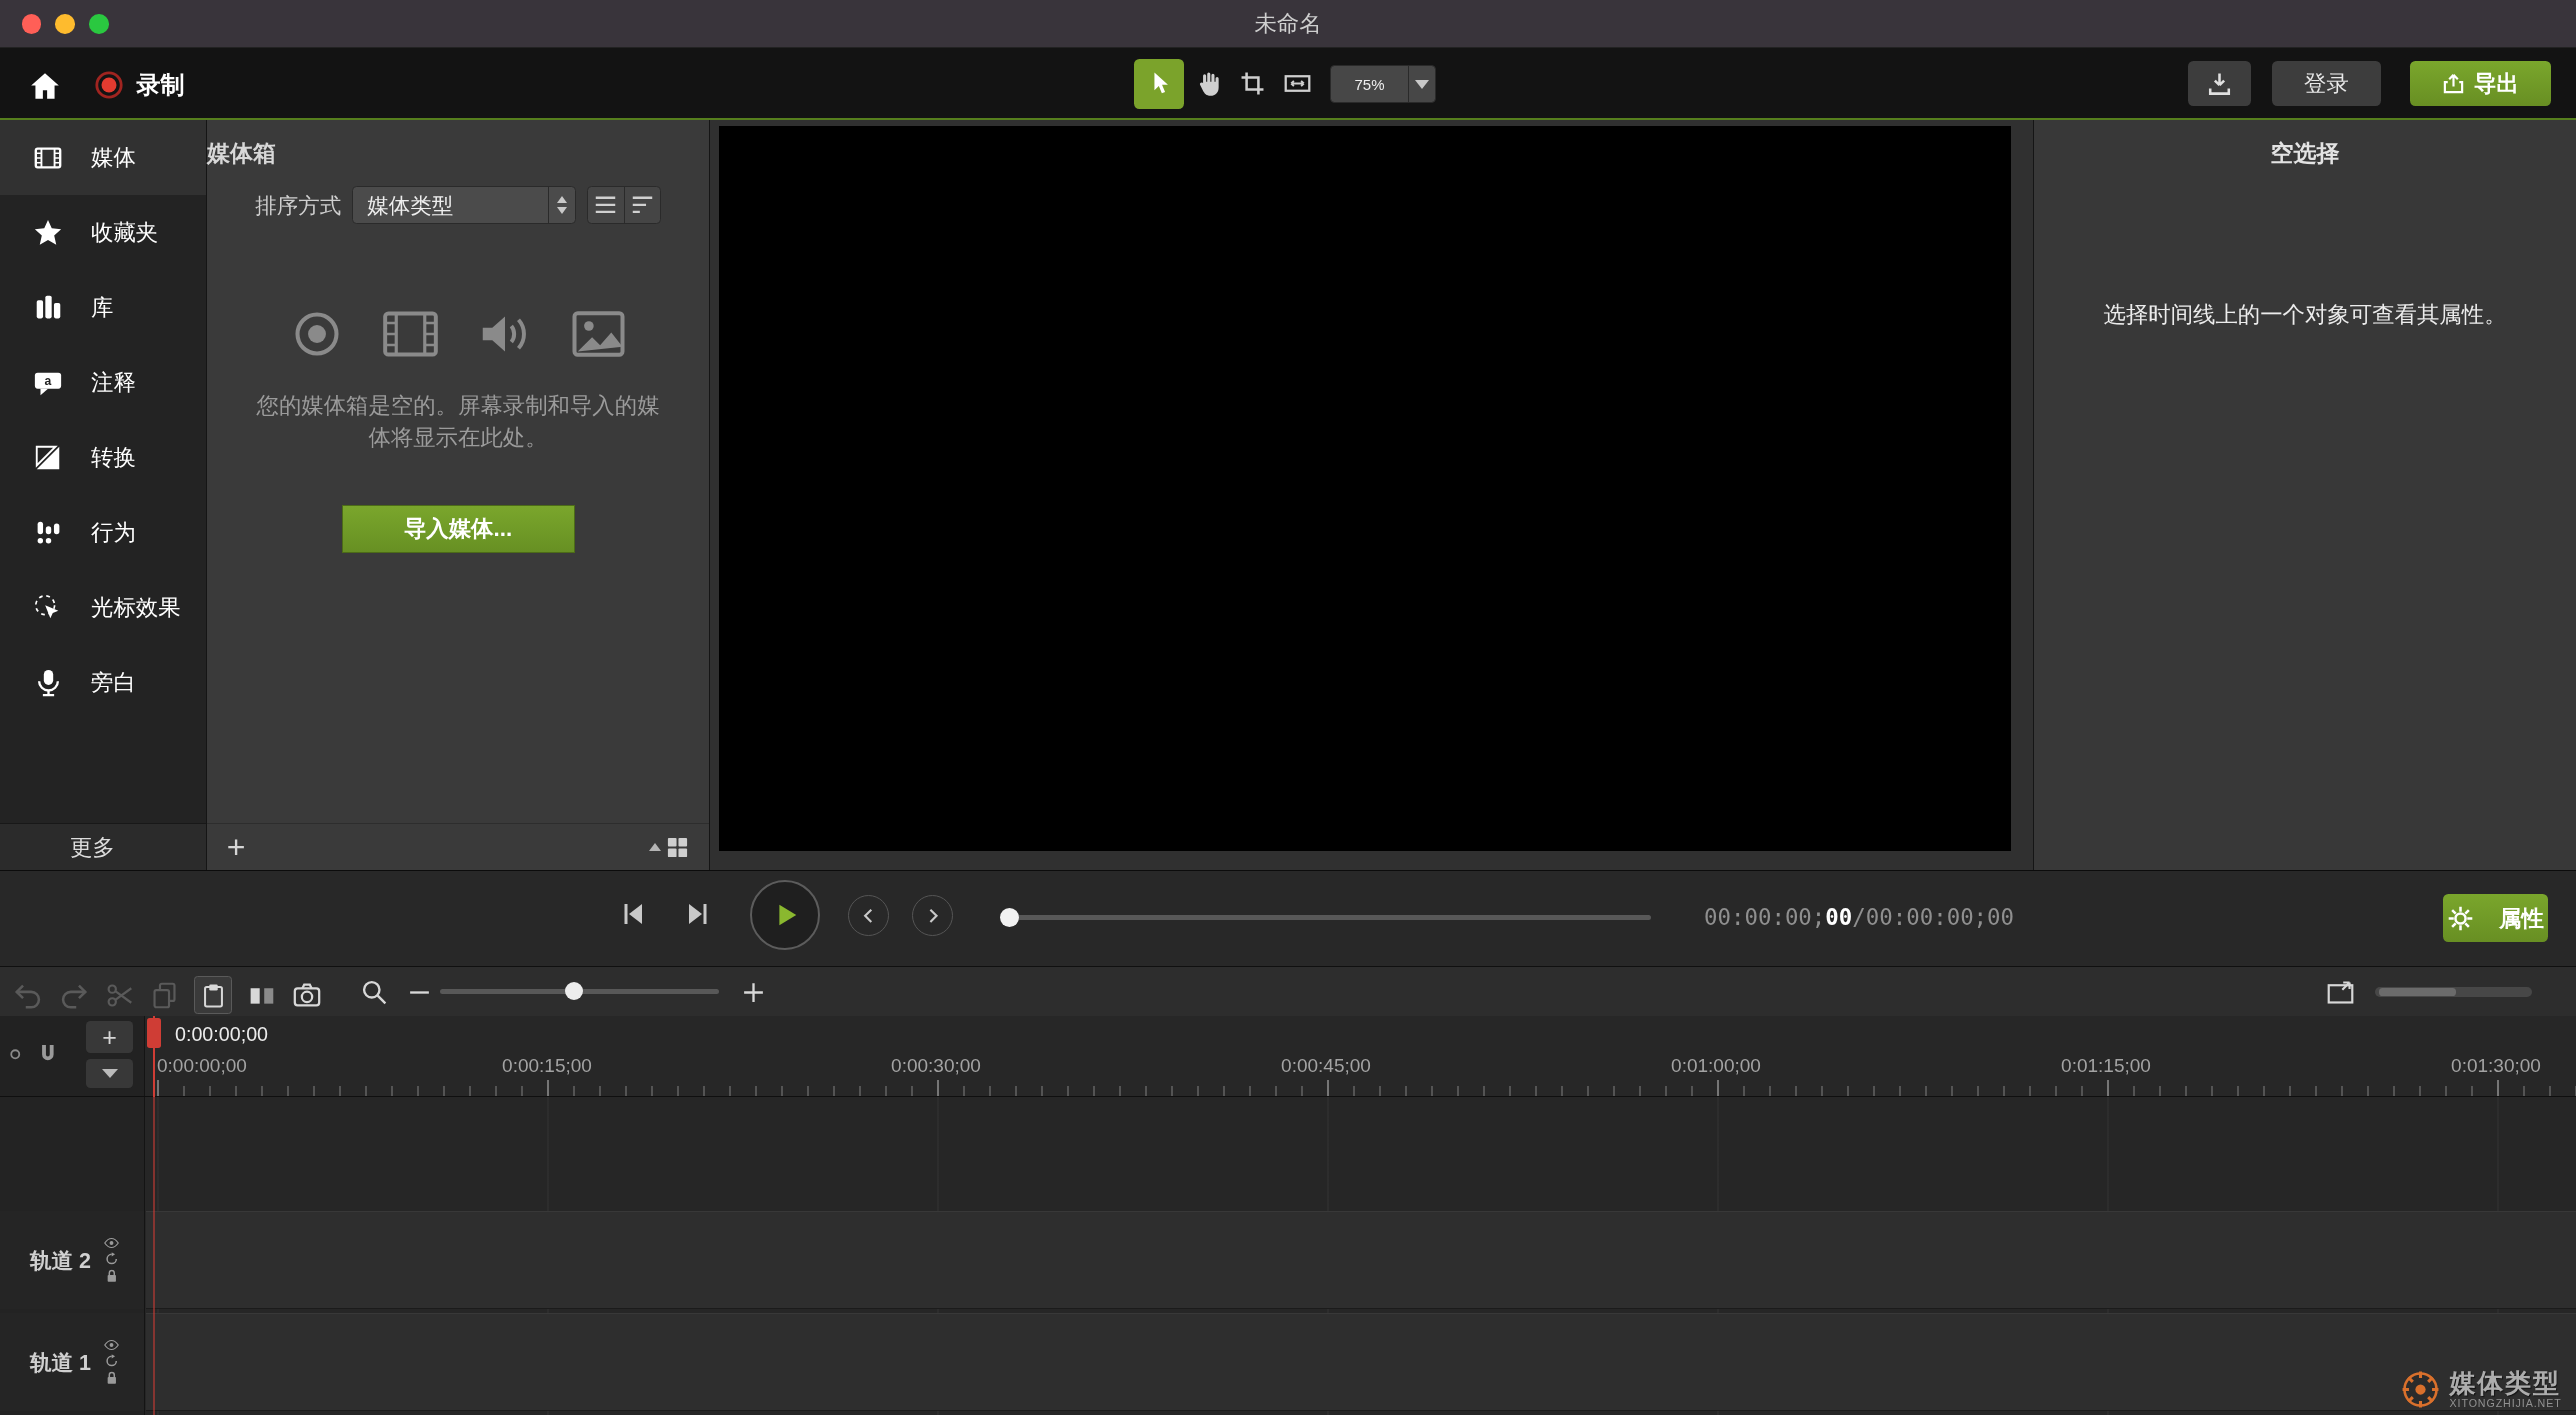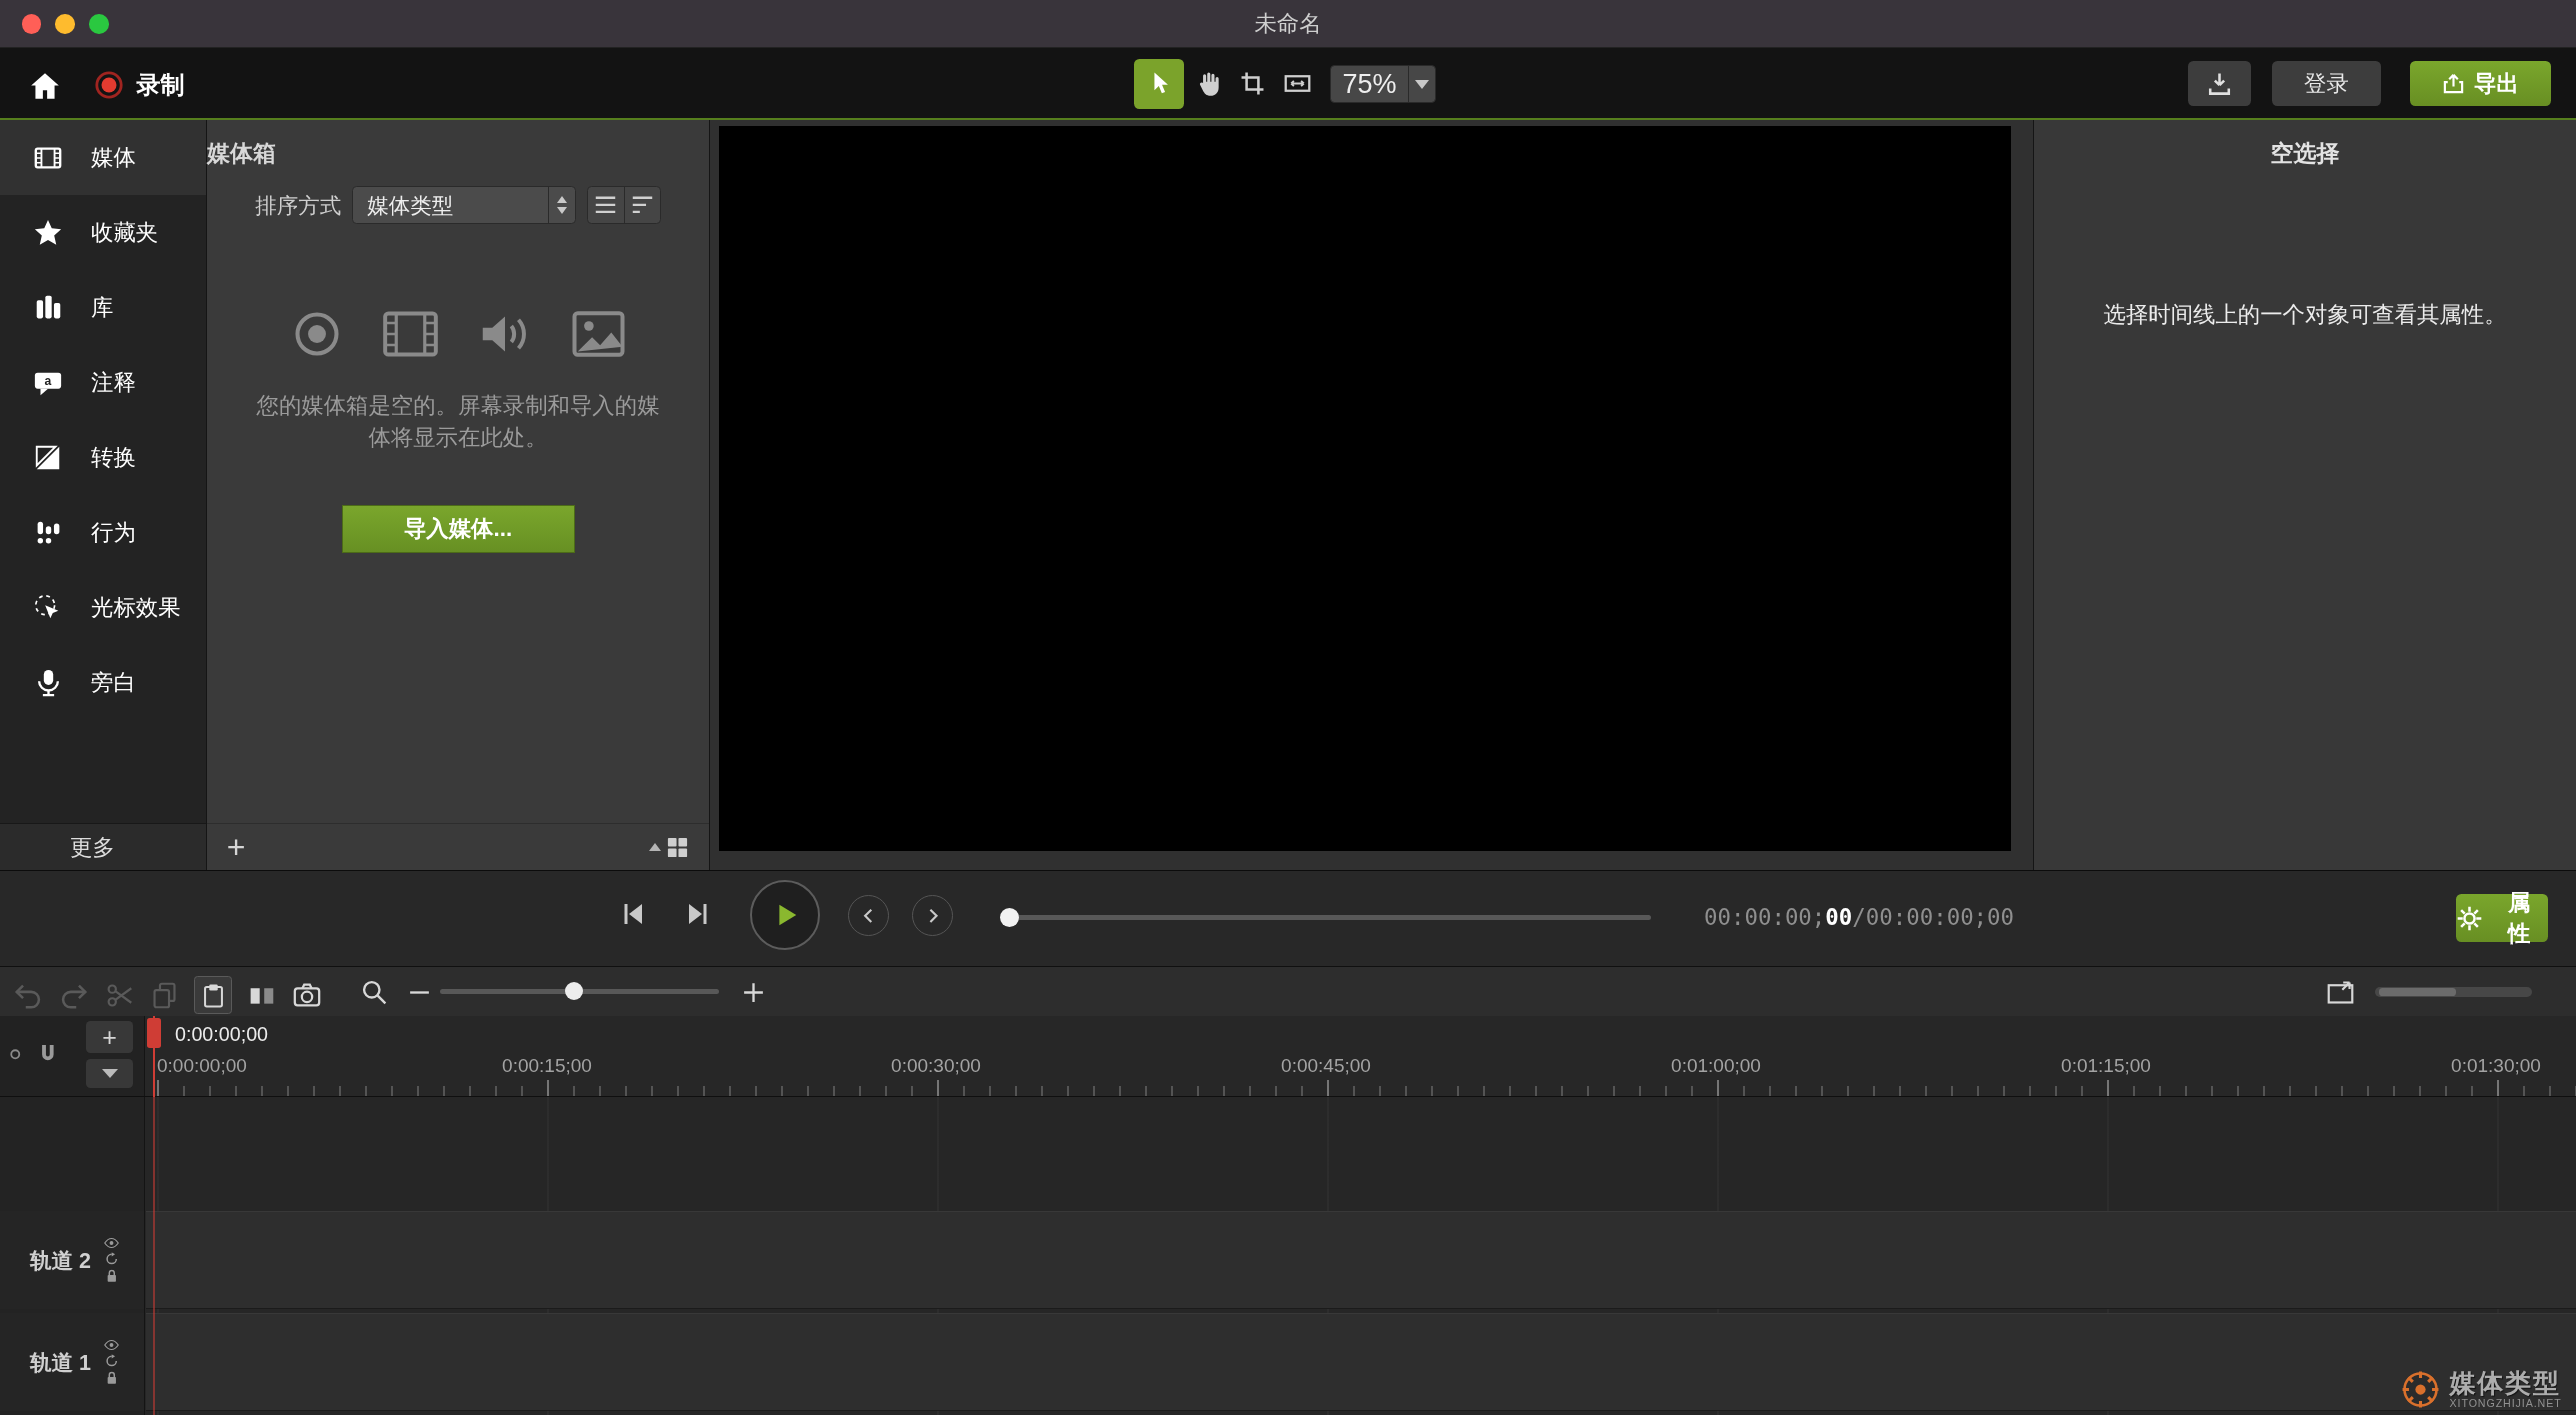--- a/index.html
+++ b/index.html
@@ -18,21 +18,21 @@
   
   #toolbar{position:absolute;top:48px;left:0;width:2576px;height:72px;background:#131313;
     border-bottom:2.7px solid #567f1d}
   .tbtn{position:absolute;border-radius:5.4px;display:flex;align-items:center;justify-content:center;cursor:default}
   .graybtn{background:#3d3d3d;color:#e8e8e8;font-size:22.4px}
   .greenbtn{background:linear-gradient(#7aa62c,#688f23);color:#fff;font-size:22.4px;font-weight:bold}
   .toolbox{width:41px;height:41px;display:flex;align-items:center;justify-content:center;border-radius:5.4px}
   .toolbox.sel{background:#7ba32b}
   #zoom-select{position:absolute;left:1330px;top:17px;width:106px;height:38px;background:#474747;
     border:0.9px solid #2a2a2a;border-radius:4.5px;display:flex;align-items:center}
-  #zoom-select .zval{flex:1;text-align:center;font-size:27px;color:#eee}
+  #zoom-select .zval{flex:1;text-align:center;font-size:15px;color:#eee}
   #zoom-select .zarrow{width:27px;height:100%;border-left:0.9px solid #2a2a2a;display:flex;align-items:center;justify-content:center}
   .tri-down{width:0;height:0;border-left:7.2px solid transparent;border-right:7.2px solid transparent;border-top:9px solid #c9c9c9}
 
   
   #main{position:absolute;top:120px;left:0;width:2576px;height:750px;display:flex}
   #sidebar{width:206px;background:#232323;position:relative;flex:none}
   .side-item{height:75px;display:flex;align-items:center;padding-left:30px;gap:25px;color:#fff;font-size:22.4px}
   .side-item.sel{background:#313131}
   .side-icon{width:36px;display:flex;justify-content:center}
   #side-more{position:absolute;bottom:0;left:0;width:100%;height:47px;background:#2b2b2b;
@@ -69,21 +69,21 @@
   
   #playback{position:absolute;top:870px;left:0;width:2576px;height:96px;background:#282828;border-top:0.9px solid #0c0c0c}
   #play-btn{position:absolute;left:750px;top:9px;width:70px;height:70px;border-radius:50%;
     border:2.7px solid #5c5c5c;background:#1f1f1f;display:flex;align-items:center;justify-content:center}
   .jumpbtn{position:absolute;top:24px;width:41px;height:41px;border-radius:50%;border:1.8px solid #555;
     display:flex;align-items:center;justify-content:center}
   #scrubber{position:absolute;left:1002px;top:44px;width:649px;height:4.5px;background:#585858;border-radius:2.7px}
   #scrub-knob{position:absolute;left:-1.8px;top:-7.2px;width:19px;height:19px;border-radius:50%;background:#f2f2f2}
   #pb-time{position:absolute;left:1704px;top:33px;font-family:"DejaVu Sans Mono",monospace;font-size:22.4px;color:#8f8f8f}
   #pb-time .cur-frames{color:#fff;font-weight:bold}
-  #props-btn{position:absolute;right:28px;top:23px;width:92px;height:48px;gap:25px}
+  #props-btn{position:absolute;right:28px;top:23px;width:105px;height:48px;gap:25px}
 
   
   #tl-toolbar{position:absolute;top:966px;left:0;width:2576px;height:50px;background:#2d2d2d;border-top:0.9px solid #101010}
   #tl-icons{position:absolute;left:12.5px;top:9px;display:flex;align-items:center;gap:13.4px}
   .tlicon{width:32px;height:32px;display:flex;align-items:center;justify-content:center;color:#d8d8d8}
   .tlicon.dis{color:#5a5a5a}
   .tlicon.boxed{border:0.9px solid #5a5a5a;border-radius:3.6px;background:#3a3a3a;width:38px;height:38px}
   #zoom-slider{position:absolute;left:440px;top:22.4px;width:279px;height:4.5px;background:#585858;border-radius:2.7px}
   #zoom-knob{position:absolute;left:125px;top:-7.2px;width:18px;height:18px;border-radius:50%;background:#ececec}
   #tl-hscroll{position:absolute;left:2375px;top:19.7px;width:157px;height:10.7px;border-radius:5.4px;background:#474747}

